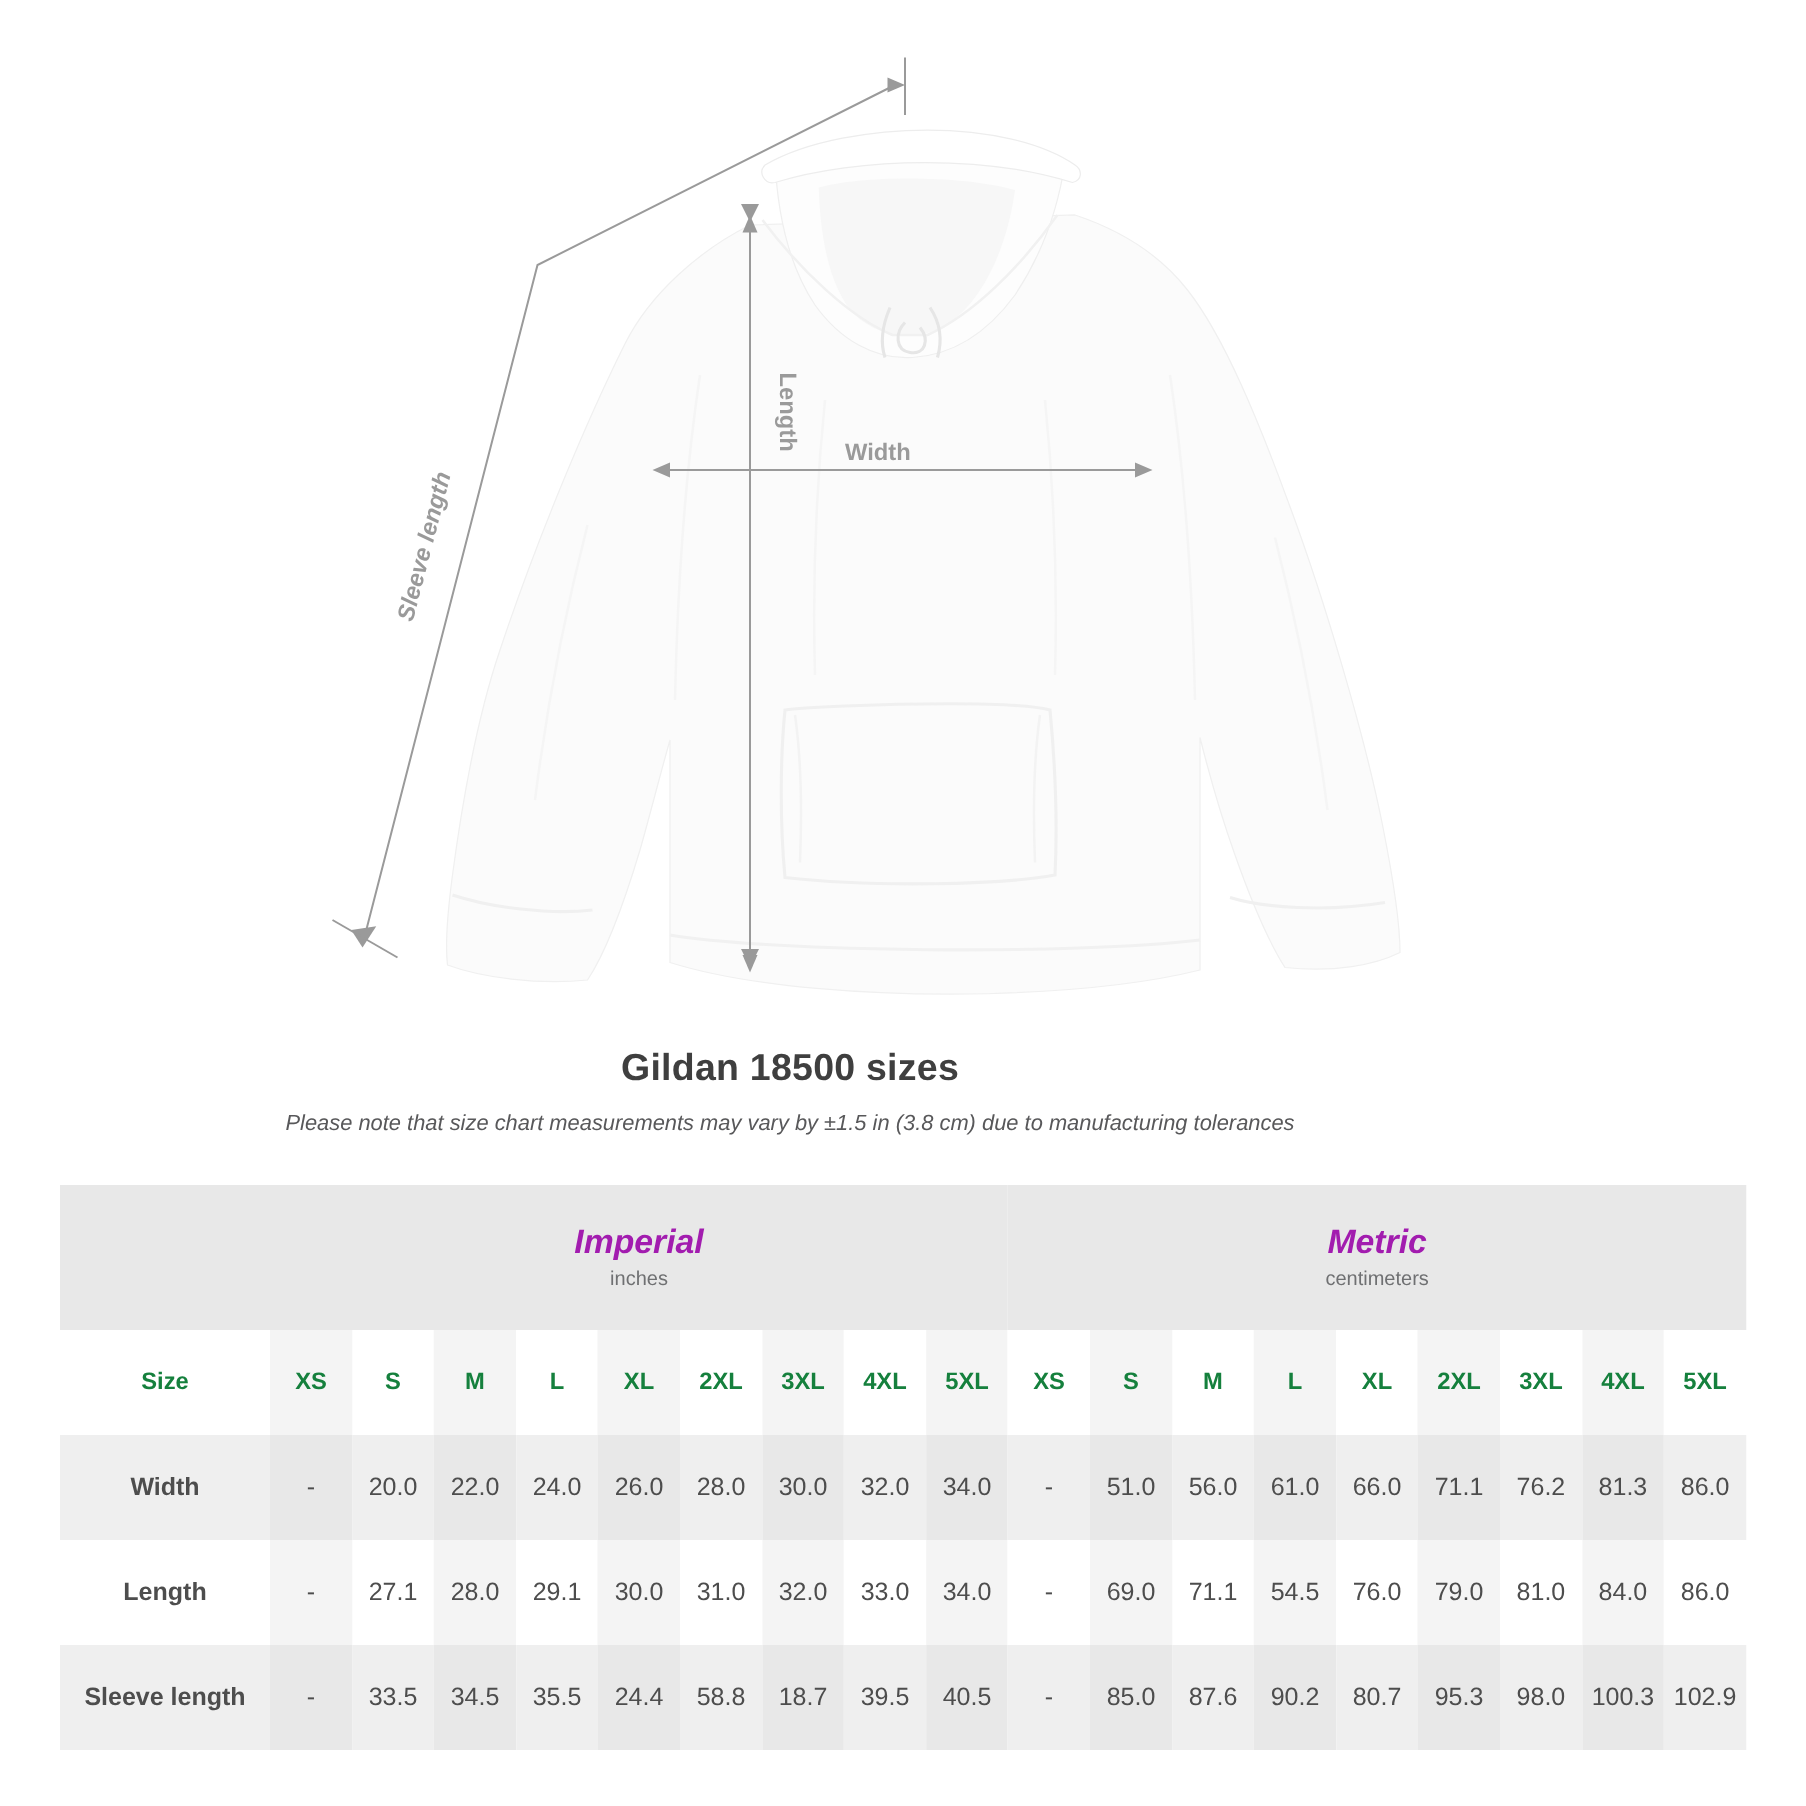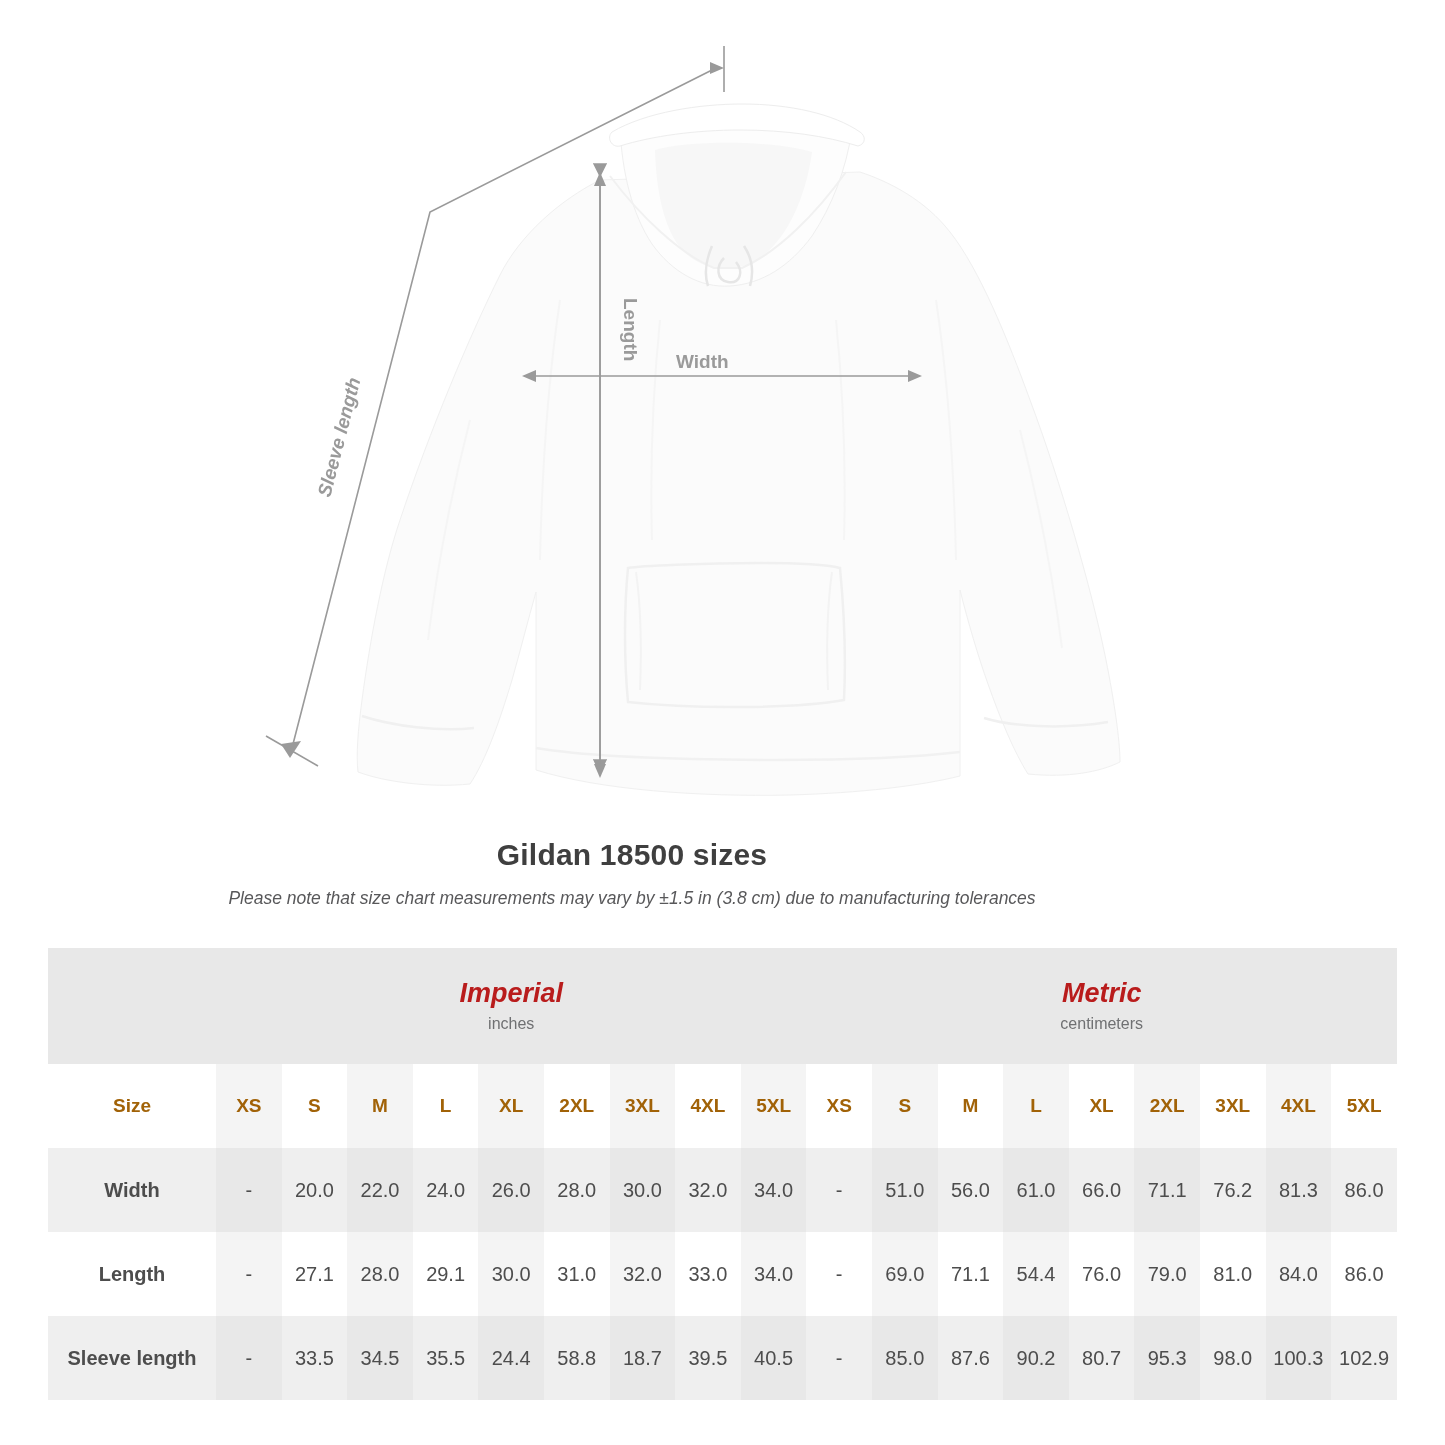--- a/index.html
+++ b/index.html
@@ -75,34 +75,34 @@
   
   .unit-row td {
     background: #e8e8e8;
     height: 116px;
     padding: 0;
   }
   .unit-name {
     font-size: 27px;
     font-style: italic;
     font-weight: bold;
-    color: #b91c1c;
+    color: #a21caf;
     line-height: 1.1;
   }
   .unit-sub {
     font-size: 16px;
     color: #6f7072;
     margin-top: 7px;
   }
   
   .head-row td {
     height: 82px;
     font-size: 19px;
     font-weight: bold;
-    color: #a16207;
+    color: #15803d;
     background: #ffffff;
   }
   .head-row td.label-cell {
     font-size: 19px;
   }
   .head-row td.alt {
     background: #f4f4f4;
   }
   
   .data-row td {
@@ -332,21 +332,21 @@
           <td class="alt">28.0</td>
           <td>29.1</td>
           <td class="alt">30.0</td>
           <td>31.0</td>
           <td class="alt">32.0</td>
           <td>33.0</td>
           <td class="alt">34.0</td>
           <td>-</td>
           <td class="alt">69.0</td>
           <td>71.1</td>
-          <td class="alt">54.4</td>
+          <td class="alt">54.5</td>
           <td>76.0</td>
           <td class="alt">79.0</td>
           <td>81.0</td>
           <td class="alt">84.0</td>
           <td>86.0</td>
         </tr>
 
         <tr class="data-row shaded">
           <td class="row-label">Sleeve length</td>
           <td class="alt">-</td>

